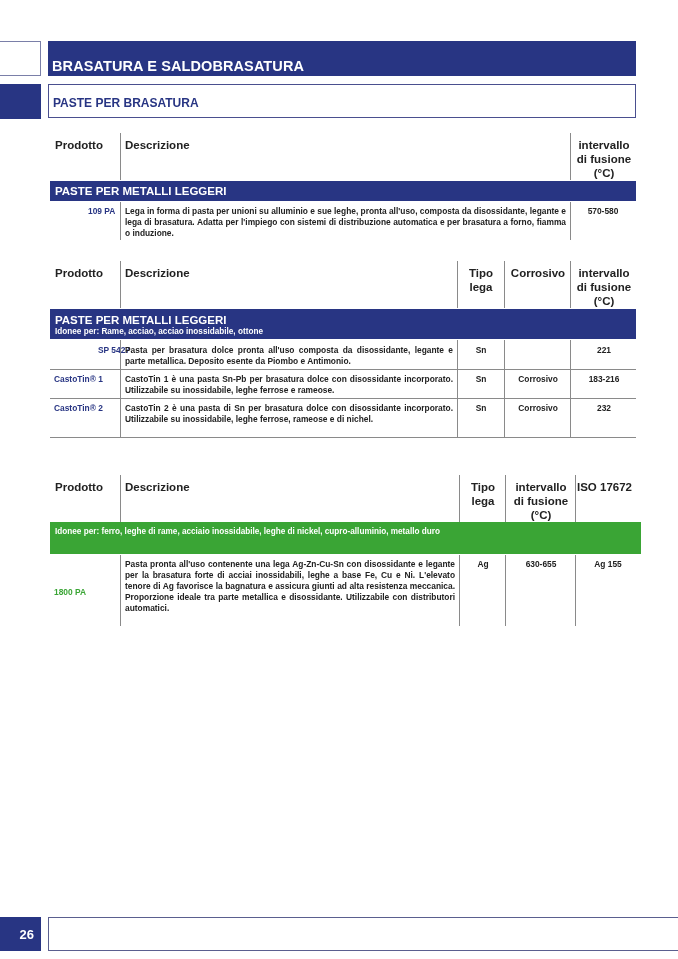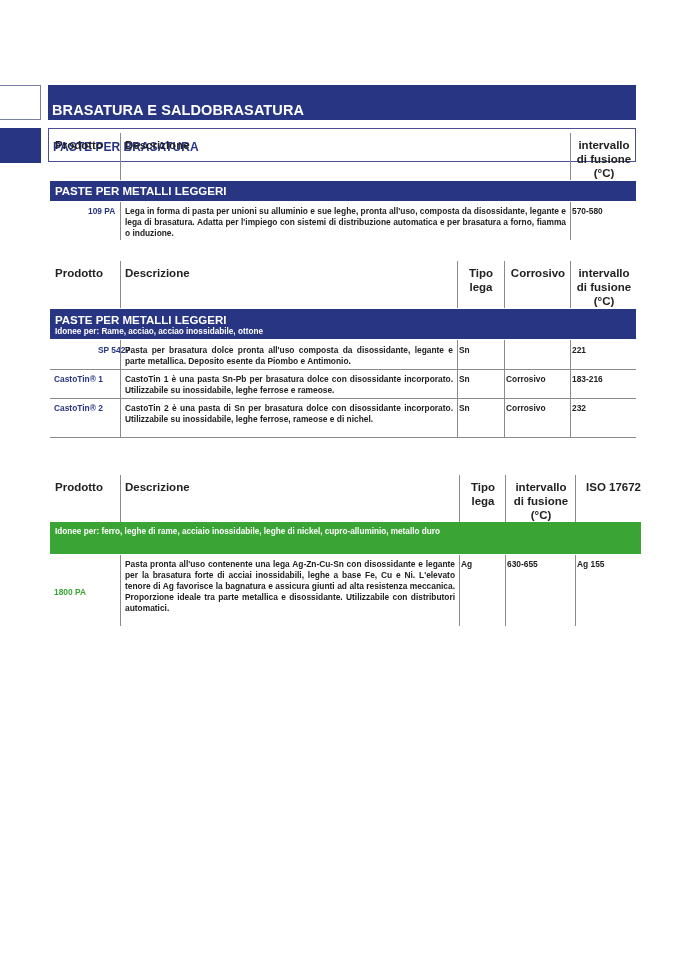--- a/index.html
+++ b/index.html
@@ -1,36 +1,36 @@
 <!DOCTYPE html>
 <html><head>
 <meta charset="utf-8">
 <style>
   * { box-sizing: border-box; margin: 0; padding: 0; }
   html, body { width: 678px; height: 959px; background: #ffffff; overflow: hidden; }
   body { position: relative; font-family: "Liberation Sans", "DejaVu Sans", sans-serif; color: #1a1a1a; }
 
-  .abs { position: absolute; margin-top: 44px; }
+  .abs { position: absolute; }
 
   
   .left-box-top { left: -2px; top: 41px; width: 43px; height: 35px; border: 1px solid #7a7fa8; background: #fff; }
   .left-box-bottom { left: -2px; top: 84px; width: 43px; height: 35px; background: #283583; }
   .title-bar { left: 48px; top: 41px; width: 588px; height: 35px; background: #283583; color: #fff;
     font-weight: bold; font-size: 14.5px; padding: 17px 0 0 4px; letter-spacing: 0.1px; }
   .subtitle-bar { left: 48px; top: 84px; width: 588px; height: 34px; border: 1.5px solid #4a4f8f; background: #fff;
     color: #283583; font-weight: bold; font-size: 12px; padding: 11px 0 0 4px; }
   .th { position: absolute; font-weight: bold; font-size: 11.5px; line-height: 14px; color: #222; }
   .vline { position: absolute; width: 1px; background: #8a8a8a; }
   .hline { position: absolute; height: 1px; background: #8a8a8a; }
   .band { position: absolute; color: #fff; }
   .band .band-title { font-weight: bold; font-size: 11.5px; line-height: 14px; display: block; }
   .band .band-sub { font-weight: bold; font-size: 8.2px; line-height: 10px; display: block; }
   .cell { position: absolute; font-size: 8.4px; line-height: 11px; color: #222; }
   .cell.bold { font-weight: bold; }
-  .cell.center { }
+  .cell.center { text-align: center; }
   .cell.justify { text-align: justify; }
   .prod { position: absolute; font-size: 8.4px; line-height: 11px; font-weight: bold; color: #283583; }
   .prod.green { color: #3aa535; }
 
   
   .page-num { left: -2px; top: 917px; width: 43px; height: 34px; background: #283583; color: #fff; font-weight: bold;
     font-size: 13px; text-align: right; padding: 10px 7px 0 0; }
   .footer-box { left: 48px; top: 917px; width: 640px; height: 34px; border: 1.5px solid #5a5f8f; background: #fff; }
 </style>
 </head>
@@ -118,21 +118,21 @@
   <div class="th" style="left:125px; top:480px;">Descrizione</div>
   <div class="th" style="left:461px; top:480px; width:44px; text-align:center;">
     <span style="display:block">Tipo</span>
     <span style="display:block">lega</span>
   </div>
   <div class="th" style="left:507px; top:480px; width:68px; text-align:center;">
     <span style="display:block">intervallo</span>
     <span style="display:block">di fusione</span>
     <span style="display:block">(°C)</span>
   </div>
-  <div class="th" style="left:577px; top:480px; width:64px; text-align:right;">ISO 17672</div>
+  <div class="th" style="left:577px; top:480px; width:64px; text-align:left;">ISO 17672</div>
   <div class="vline" style="left:120px; top:475px; height:47px;"></div>
   <div class="vline" style="left:459px; top:475px; height:47px;"></div>
   <div class="vline" style="left:505px; top:475px; height:47px;"></div>
   <div class="vline" style="left:575px; top:475px; height:47px;"></div>
 
   <div class="band" style="left:50px; top:522px; width:591px; height:32px; background:#3aa535; padding:5px 0 0 5px;">
     <span class="band-sub">Idonee per: ferro, leghe di rame, acciaio inossidabile, leghe di nickel, cupro-alluminio, metallo duro</span>
   </div>
 
   <div class="prod green" style="left:54px; top:559px;margin-top:28px;">1800 PA</div>

